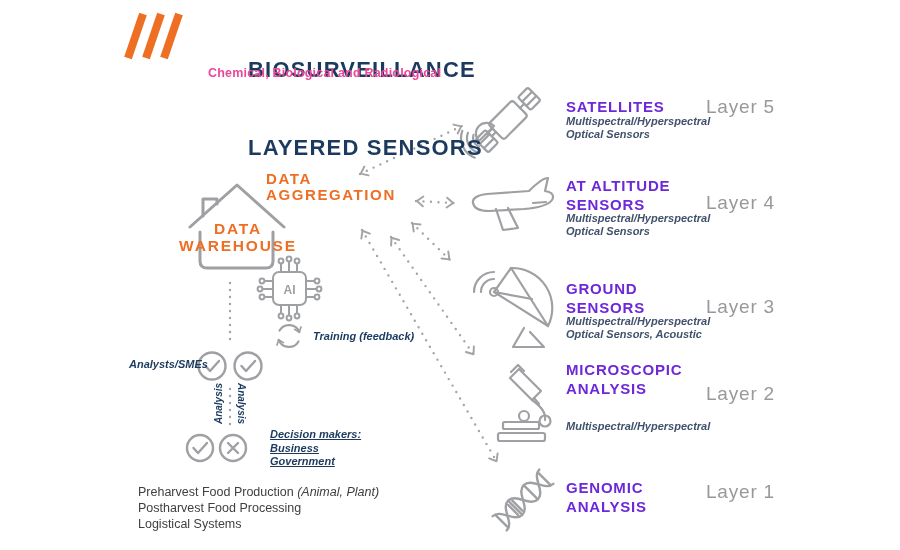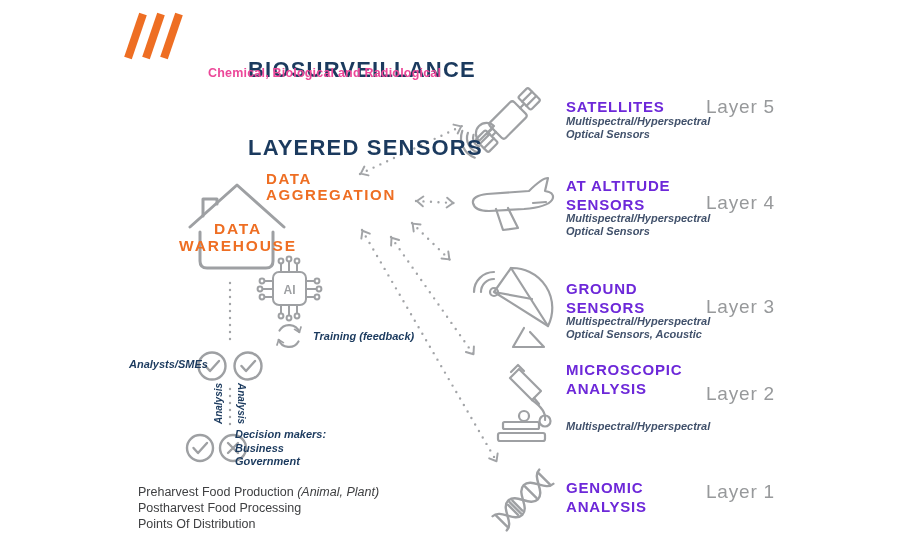--- a/index.html
+++ b/index.html
@@ -14,21 +14,21 @@
   
   .agg-label{left:266px;top:171px;font-size:15px;font-weight:bold;color:#EE6E23;
              letter-spacing:1.6px;line-height:15.5px;}
   .wh-label{left:175px;top:221px;width:126px;text-align:center;font-size:15.5px;font-weight:bold;
             color:#EE6E23;letter-spacing:1.8px;line-height:16.5px;}
   .agg-label div,.wh-label div{white-space:pre;}
   
   .note{font-size:11px;font-style:italic;font-weight:bold;color:#1B3A5E;line-height:13.5px;}
   .analysts{left:129px;top:358px;}
   .training{left:313px;top:330px;}
-  .decision{left:235px;top:428px;}
+  .decision{left:270px;top:428px;text-decoration:underline;}
   .rot-label{font-size:10px;font-style:italic;font-weight:bold;color:#1B3A5E;width:42px;text-align:center;}
   .rot-left{left:197px;top:398px;transform:rotate(-90deg);}
   .rot-right{left:220px;top:398px;transform:rotate(90deg);}
   
   .ltitle{left:566px;font-size:15px;font-weight:bold;color:#6d28d9;letter-spacing:.8px;line-height:19px;}
   .ltitle div{white-space:pre;}
   .lsub{left:566px;font-size:11px;font-style:italic;font-weight:bold;color:#41516B;line-height:12.5px;}
   .llabel{left:706px;font-size:19px;color:#97999B;letter-spacing:.8px;}
   
   .footer{left:138px;top:485px;font-size:12.5px;color:#3F4042;line-height:15.8px;}
@@ -254,16 +254,16 @@
 
   <div class="abs ltitle" style="top:478px">
     <div>GENOMIC</div>
       <div>ANALYSIS</div>
   </div>
   <div class="abs llabel" style="top:481px">Layer 1</div>
 
   <div class="abs footer">
     <div><span>Preharvest Food Production </span><i>(Animal, Plant)</i></div>
     <div><span>Postharvest Food Processing</span><i></i></div>
-    <div><span>Points Of Distribution</span><i></i></div>
+    <div><span>Logistical Systems</span><i></i></div>
   </div>
 
 </div>
 
 </body></html>

